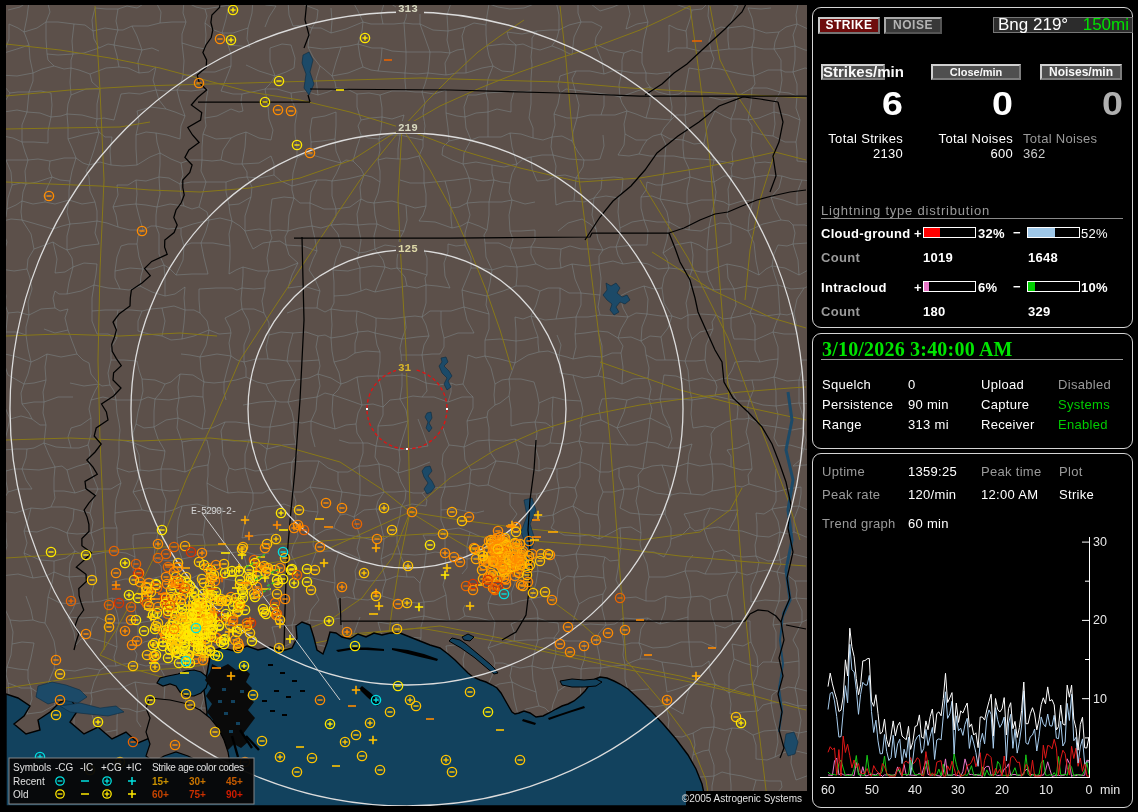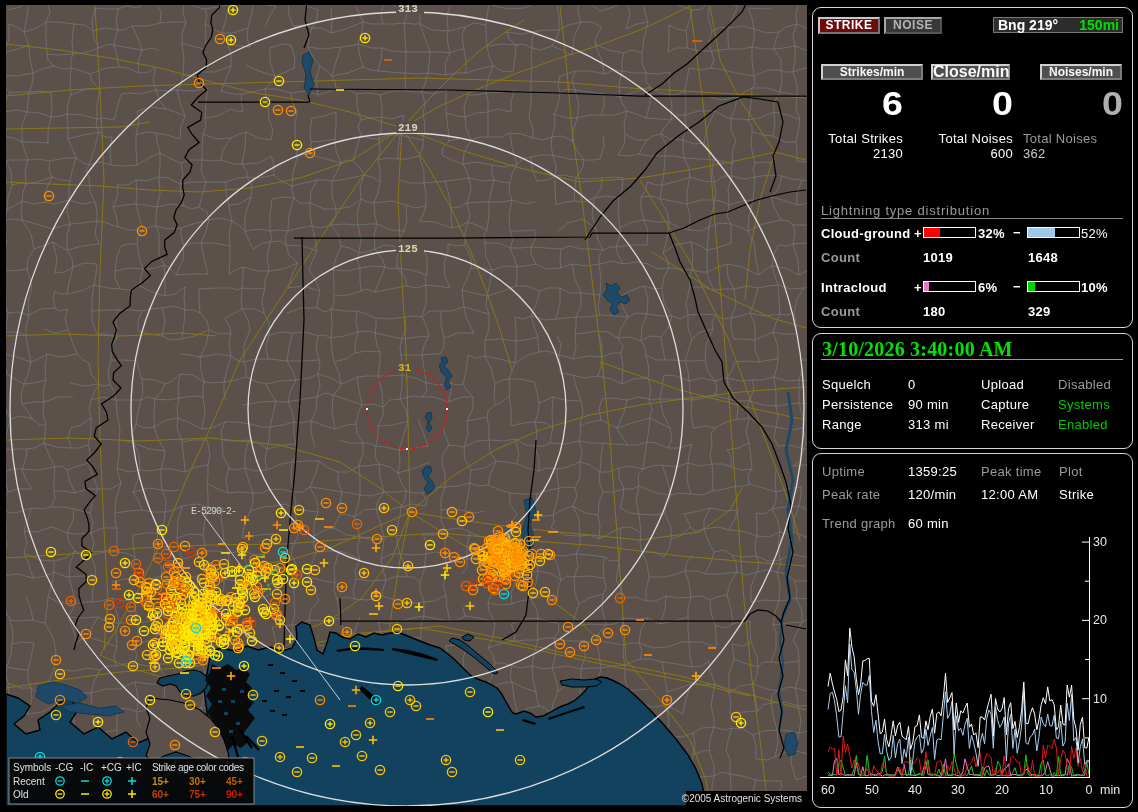--- a/index.html
+++ b/index.html
@@ -2946,24 +2946,24 @@
       <rect x="686" y="791" width="121" height="15" fill="#000"></rect>
       <text x="802" y="802" text-anchor="end" fill="#e2e2e2" font-family="Liberation Sans, sans-serif" font-size="10">©2005 Astrogenic Systems</text>
 </g>
 </svg>
 <div class="panel" style="left:812px;top:7px;width:319px;height:319px"></div>
 <div class="panel" style="left:812px;top:333px;width:319px;height:114px"></div>
 <div class="panel" style="left:812px;top:453px;width:319px;height:353px"></div>
 
 <div class="btn" style="left:818px;top:17px;width:62px;height:17px;background:#6e0c0c;border:2px outset #c8c8c8;color:#fff;font-size:12px;line-height:13px;letter-spacing:0.5px">STRIKE</div>
 <div class="btn" style="left:884px;top:17px;width:58px;height:17px;background:#383838;border:2px outset #a8a8a8;color:#b4b4b4;font-size:12px;line-height:13px;letter-spacing:0.5px">NOISE</div>
-<div class="abs" style="left:993px;top:17px;width:130px;height:16px;background:#2c2c2c;border:1px solid #777;box-sizing:border-box;font-size:14px;font-weight:bold;line-height:14px"><span style="color:#fff;padding-left:4px">Bng 219°</span><span style="color:#00e000;float:right;padding-right:3px">150mi</span></div>
+<div class="abs" style="left:993px;top:17px;width:140px;height:16px;background:#2c2c2c;border:1px solid #777;box-sizing:border-box;font-size:17px;font-weight:normal;line-height:14px"><span style="color:#fff;padding-left:4px">Bng 219°</span><span style="color:#00e000;float:right;padding-right:3px">150mi</span></div>
 
-<div class="btn" style="left:821px;top:64px;width:102px;height:16px;background:#4f4f4f;border:2px outset #d0d0d0;color:#f8f8f8;font-size:12px;line-height:12px">Strikes/min</div>
-<div class="btn" style="left:931px;top:64px;width:79px;height:16px;background:#4f4f4f;border:2px outset #d0d0d0;color:#f8f8f8;font-size:16px;line-height:12px">Close/min</div>
+<div class="btn" style="left:821px;top:64px;width:64px;height:16px;background:#4f4f4f;border:2px outset #d0d0d0;color:#f8f8f8;font-size:15px;line-height:12px">Strikes/min</div>
+<div class="btn" style="left:931px;top:64px;width:90px;height:16px;background:#4f4f4f;border:2px outset #d0d0d0;color:#f8f8f8;font-size:11px;line-height:12px">Close/min</div>
 <div class="btn" style="left:1040px;top:64px;width:82px;height:16px;background:#4f4f4f;border:2px outset #d0d0d0;color:#f8f8f8;font-size:12px;line-height:12px">Noises/min</div>
 
 <div class="abs" style="left:803px;top:85px;width:100px;text-align:right;font-size:33px;font-weight:bold;color:#fff;transform:scaleX(1.14);transform-origin:right center">6</div>
 <div class="abs" style="left:913px;top:85px;width:100px;text-align:right;font-size:33px;font-weight:bold;color:#fff;transform:scaleX(1.14);transform-origin:right center">0</div>
 <div class="abs" style="left:1023px;top:85px;width:100px;text-align:right;font-size:33px;font-weight:bold;color:#b0b0b0;transform:scaleX(1.14);transform-origin:right center">0</div>
 
 <div class="abs lbl" style="left:803px;top:131px;width:100px;text-align:right">Total Strikes</div>
 <div class="abs lbl" style="left:913px;top:131px;width:100px;text-align:right">Total Noises</div>
 <div class="abs lbl gray" style="left:1023px;top:131px;width:100px;text-align:left">Total Noises</div>
 <div class="abs lbl" style="left:803px;top:146px;width:100px;text-align:right">2130</div>

